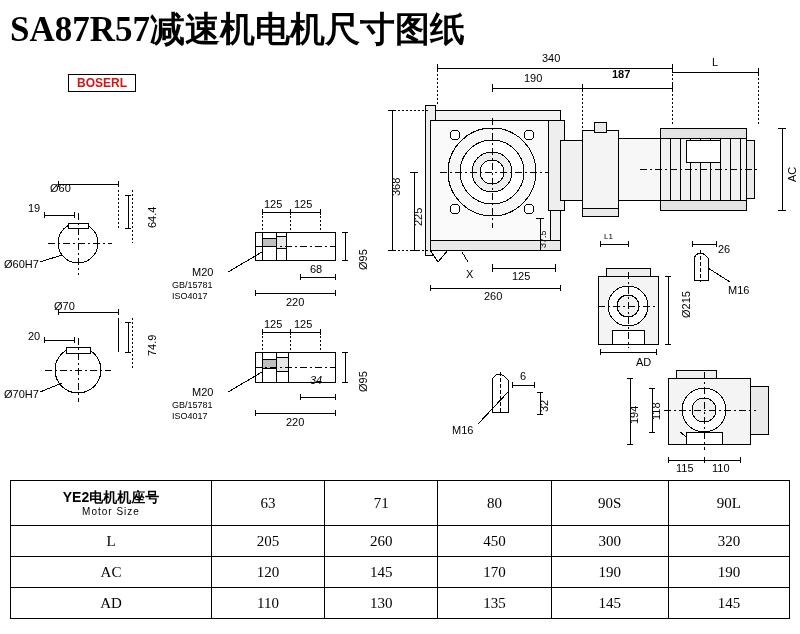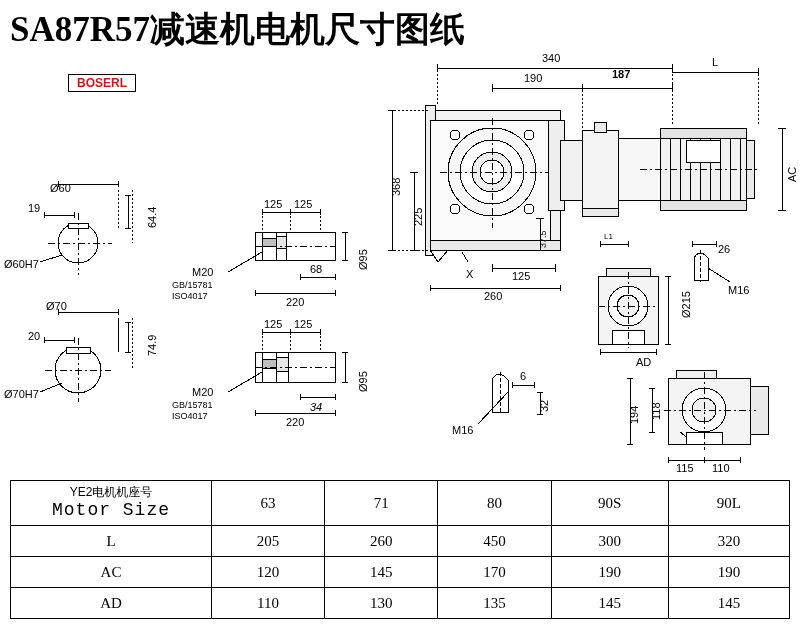--- a/index.html
+++ b/index.html
@@ -47,22 +47,22 @@
   }
   table.specs td{
     border:1px solid #000;
     text-align:center;
     font-size:15px;
     height:30px;
     padding:0;
   }
   table.specs tr:first-child td{height:44px;}
   td.head{width:200px;}
-  .hz{font-family:"Liberation Sans", sans-serif;font-size:12px;line-height:1.15;}
-  .hz2{font-family:Liberation Mono, monospace;font-size:18px;letter-spacing:1px;}
+  .hz{font-family:"Liberation Sans", sans-serif;font-size:14px;line-height:1.15;font-weight:bold;}
+  .hz2{font-family:Liberation Sans, sans-serif;font-size:10px;letter-spacing:1px;}
 </style>
 </head>
 <body>
 
 <div class="page">
 
   <div id="title">SA87R57减速机电机尺寸图纸</div>
   <div class="logo">BOSERL</div>
 
   <svg id="draw" width="800" height="634">
@@ -315,37 +315,37 @@
       <line x1="704" y1="460" x2="740" y2="460"></line>
       <line x1="740" y1="457" x2="740" y2="463"></line>
     </g>
   </svg>
 
   <div class="lbl" style="left:50px;top:172px;margin-top:10px;">Ø60</div>
   <div class="lbl" style="left:28px;top:202px;">19</div>
   <div class="lbl rot90" style="left:146px;top:228px;">64.4</div>
   <div class="lbl" style="left:4px;top:258px;">Ø60H7</div>
 
-  <div class="lbl" style="left:46px;top:300px;">Ø70</div>
+  <div class="lbl" style="left:54px;top:300px;">Ø70</div>
   <div class="lbl" style="left:28px;top:330px;">20</div>
   <div class="lbl rot90" style="left:146px;top:356px;">74.9</div>
   <div class="lbl" style="left:4px;top:388px;">Ø70H7</div>
 
   <div class="lbl" style="left:264px;top:198px;">125</div>
   <div class="lbl" style="left:294px;top:198px;">125</div>
   <div class="lbl" style="left:310px;top:263px;">68</div>
   <div class="lbl" style="left:286px;top:296px;">220</div>
   <div class="lbl rot90" style="left:357px;top:270px;">Ø95</div>
   <div class="lbl" style="left:192px;top:266px;">M20</div>
   <div class="lbl sm" style="left:172px;top:280px;">GB/15781</div>
   <div class="lbl sm" style="left:172px;top:291px;">ISO4017</div>
 
   <div class="lbl" style="left:264px;top:318px;">125</div>
   <div class="lbl" style="left:294px;top:318px;">125</div>
-  <div class="lbl" style="left:310px;top:401px;font-style:italic;">34</div>
+  <div class="lbl" style="left:310px;top:374px;font-style:italic;">34</div>
   <div class="lbl" style="left:286px;top:416px;">220</div>
   <div class="lbl rot90" style="left:357px;top:392px;">Ø95</div>
   <div class="lbl" style="left:192px;top:386px;">M20</div>
   <div class="lbl sm" style="left:172px;top:400px;">GB/15781</div>
   <div class="lbl sm" style="left:172px;top:411px;">ISO4017</div>
 
   <div class="lbl" style="left:542px;top:52px;">340</div>
   <div class="lbl" style="left:524px;top:72px;">190</div>
   <div class="lbl" style="left:612px;top:68px;font-weight:bold;">187</div>
   <div class="lbl" style="left:712px;top:56px;">L</div>

